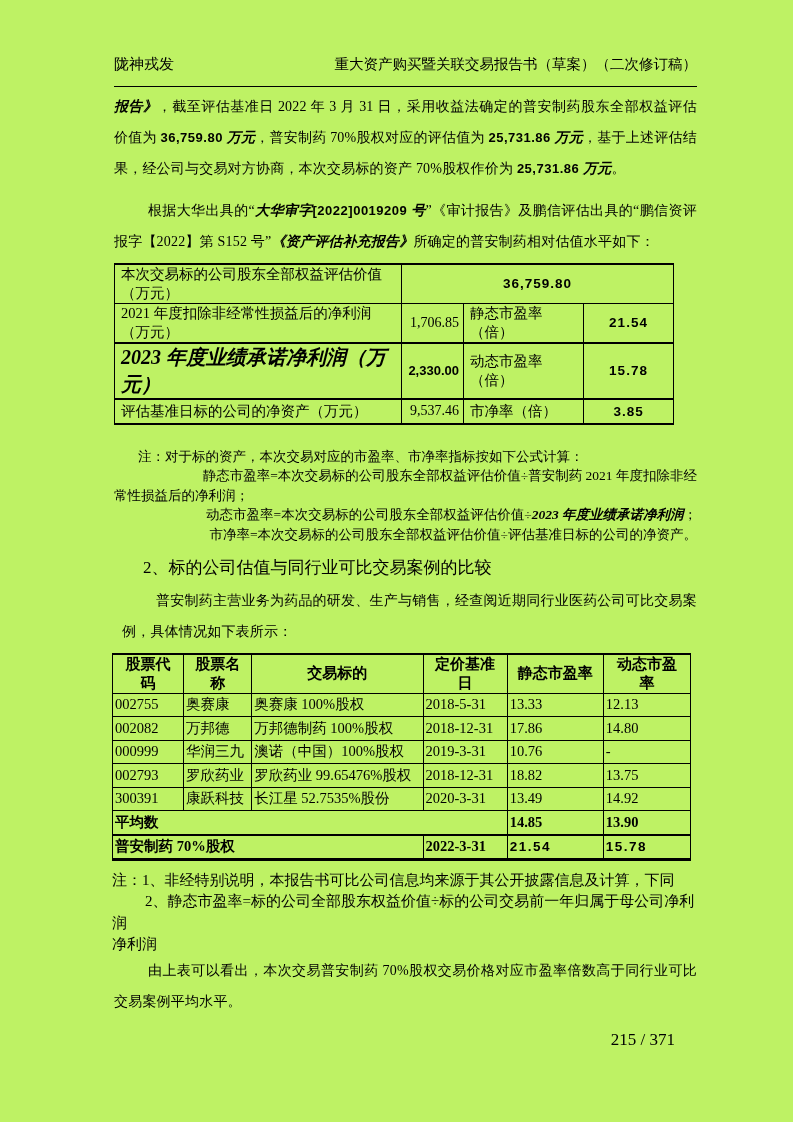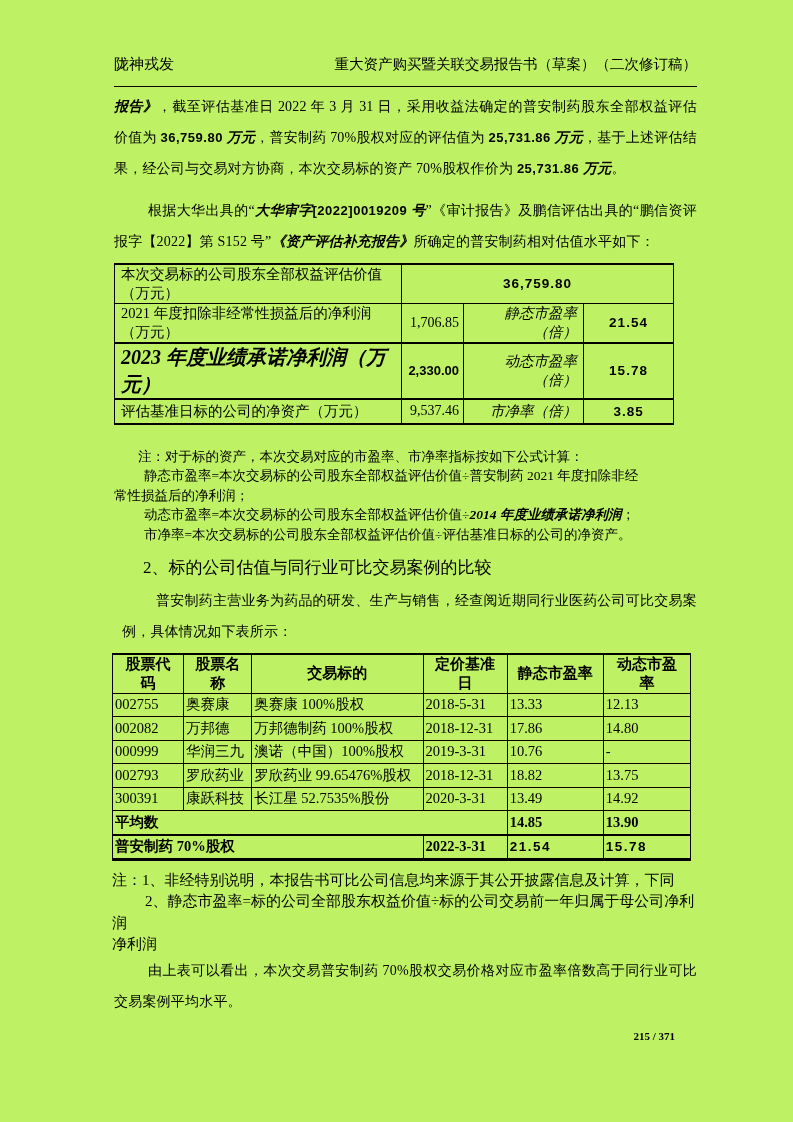--- a/index.html
+++ b/index.html
@@ -32,48 +32,48 @@
   .run-kai { font-weight:bold; font-style:italic; }
   
   .t1 {
     border-collapse:collapse; table-layout:fixed; width:559px; margin-top:5px;
     border-top:2px solid #000; border-bottom:2.5px solid #000;
     border-left:1.5px solid #000; border-right:1.5px solid #000;
   }
   .t1 td { border:1px solid #000; height:23px; font-size:14.5px; padding:0 6px; overflow:hidden; }
   .t1 .lab { text-align:left; }
   .t1 .val { text-align:right; font-size:14px; padding:0 4px; }
-  .t1 .met { text-align:right;font-style:italic; }
+  .t1 .met { text-align:left; }
   .t1 .rat, .t1 .big {
     text-align:center; font-weight:bold; letter-spacing:1px;
     font-family:"Liberation Sans","DejaVu Sans",sans-serif; font-size:13.5px;
   }
   .t1 .vb { font-family:"Liberation Sans","DejaVu Sans",sans-serif; font-weight:bold; font-size:13px; letter-spacing:0; }
   .t1 .kai { font-weight:bold; font-style:italic; font-size:20px; }
   .t1 .hvy td { border-top:2px solid #000; border-bottom:2px solid #000; }
   
   .note1 { margin-top:22px; font-size:13.5px; line-height:19.4px; }
   .note1 .i1 { padding-left:24px; }
-  .note1 .i2 { padding-left:30px; }
+  .note1 .i2 { padding-left:30px;text-align:right; }
   
   .t2 {
     border-collapse:collapse; table-layout:fixed; width:579px; margin-top:5px; margin-left:-2px;
     border-top:2.5px solid #000; border-bottom:3px solid #000;
     border-left:1.5px solid #000; border-right:1.5px solid #000;
   }
   .t2 th { border:1px solid #000; height:28px; font-size:15px; font-weight:bold; text-align:center; padding:0 10px; }
   .t2 td { border:1px solid #000; height:22.5px; font-size:14.5px; padding:0 2px; overflow:hidden; }
   .t2 .sum td { font-weight:bold; }
   .t2 .tgt td { font-weight:bold; border-top:2px solid #000;margin-left:21px; }
   .t2 .bnum { font-family:"Liberation Sans","DejaVu Sans",sans-serif; font-size:13.5px; letter-spacing:1.5px; }
   
   .note2 { margin-top:9px; margin-left:-2px; font-size:15px; line-height:21.2px; }
   .note2 .i1 { padding-left:33px; }
   
-  .pageno { margin-top:12px; text-align:right; padding-right:22px; font-weight:bold; font-size:11px; }
+  .pageno { margin-top:12px; text-align:right; padding-right:22px; font-weight:normal; font-size:17px; }
 </style>
 </head>
 <body>
 
 <div class="page">
 
   <div class="hdr">
     <span class="hl">陇神戎发</span>
     <span class="hr">重大资产购买暨关联交易报告书（草案）（二次修订稿）</span>
   </div>
@@ -112,21 +112,21 @@
         <td class="met">市净率（倍）</td>
         <td class="rat">3.85</td>
       </tr>
     </tbody>
   </table>
 
   <div class="note1">
     <div class="i1"><span>注：对于标的资产，本次交易对应的市盈率、市净率指标按如下公式计算：</span></div>
     <div class="i2"><span>静态市盈率=本次交易标的公司股东全部权益评估价值÷普安制药 2021 年度扣除非经</span></div>
     <div><span>常性损益后的净利润；</span></div>
-    <div class="i2"><span>动态市盈率=本次交易标的公司股东全部权益评估价值÷</span><span class="run-kai">2014 年度业绩承诺净利润</span><span>；</span></div>
+    <div class="i2"><span>动态市盈率=本次交易标的公司股东全部权益评估价值÷</span><span class="run-kai">2023 年度业绩承诺净利润</span><span>；</span></div>
     <div class="i2"><span>市净率=本次交易标的公司股东全部权益评估价值÷评估基准日标的公司的净资产。</span></div>
   </div>
 
   <p class="heading">2、标的公司估值与同行业可比交易案例的比较</p>
 
   <p class="body p3 ind">普安制药主营业务为药品的研发、生产与销售，经查阅近期同行业医药公司可比交易案例，具体情况如下表所示：</p>
 
   <table class="t2">
     <colgroup>
         <col style="width:71px">

